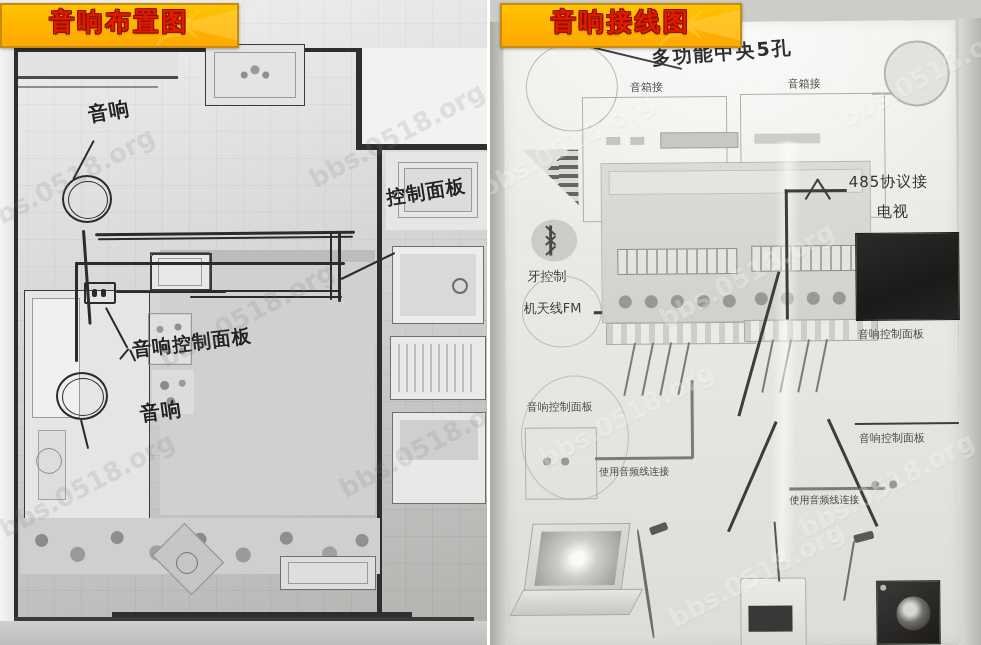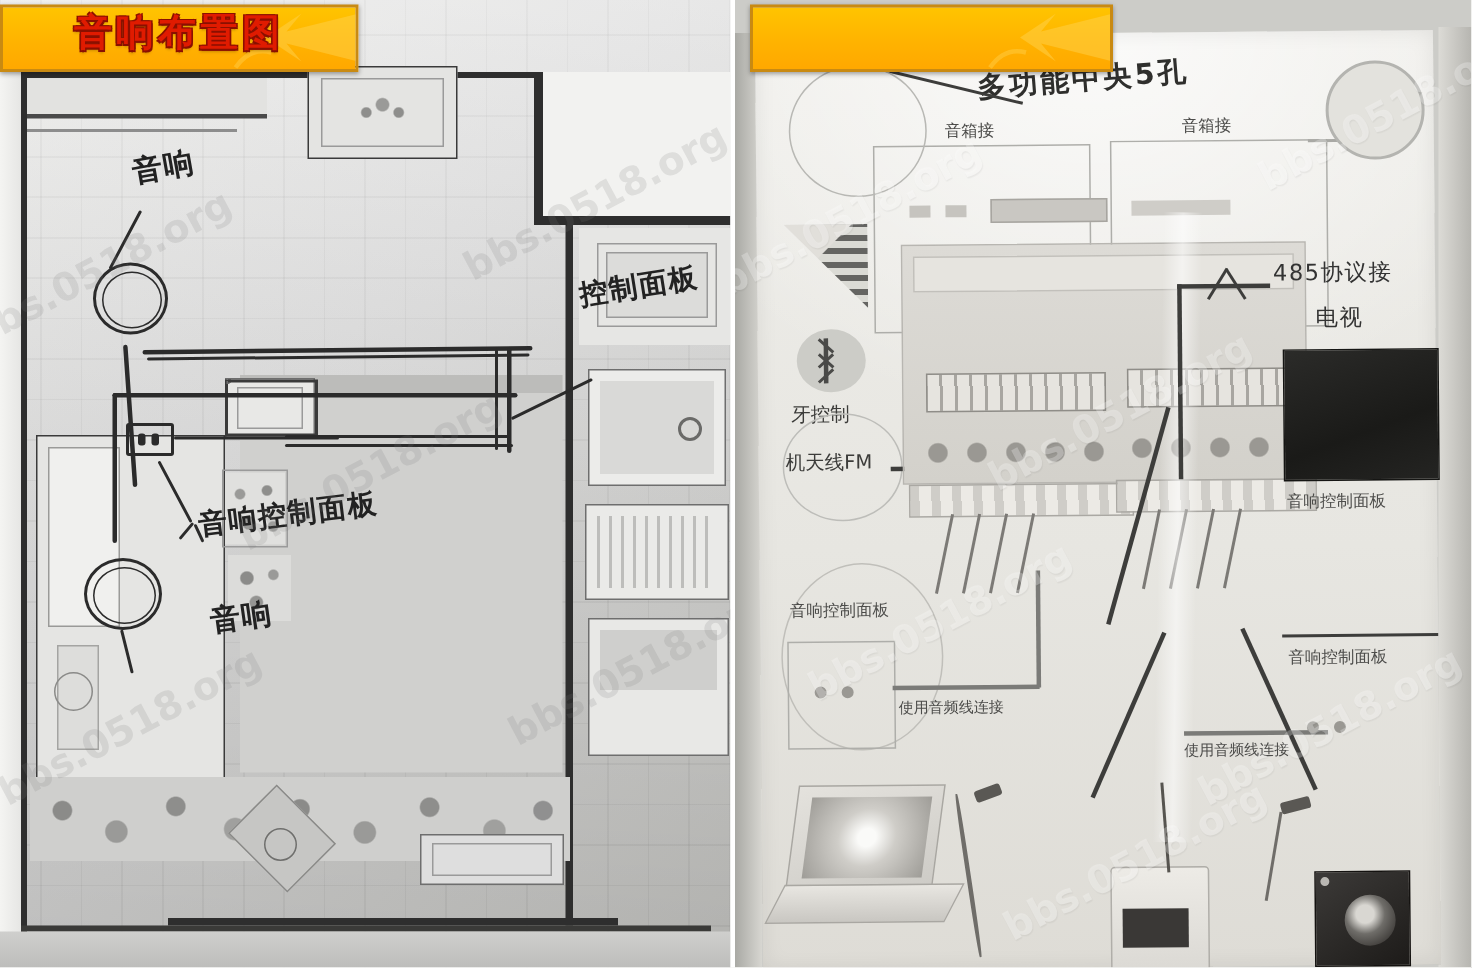--- a/index.html
+++ b/index.html
@@ -436,15 +436,16 @@
       <path d="M10 44 Q20 30 34 34" stroke="#ffd24d" stroke-width="3" fill="none" opacity="0.8"></path>
     </svg>
     <span class="btxt">音响布置图</span>
   </div>
 
   <div class="banner" id="banner-right">
     <svg class="arrow-wm" width="96" height="52" viewBox="0 0 96 52" aria-hidden="true">
       <path d="M92 8 L44 20 L54 8 L30 24 L54 40 L44 28 L92 40 Z" fill="#ffd24d" opacity="0.9"></path>
       <path d="M10 44 Q20 30 34 34" stroke="#ffd24d" stroke-width="3" fill="none" opacity="0.8"></path>
     </svg>
+    <span class="btxt">音响接线图</span>
   </div>
 
 </div>
 
 </body></html>

